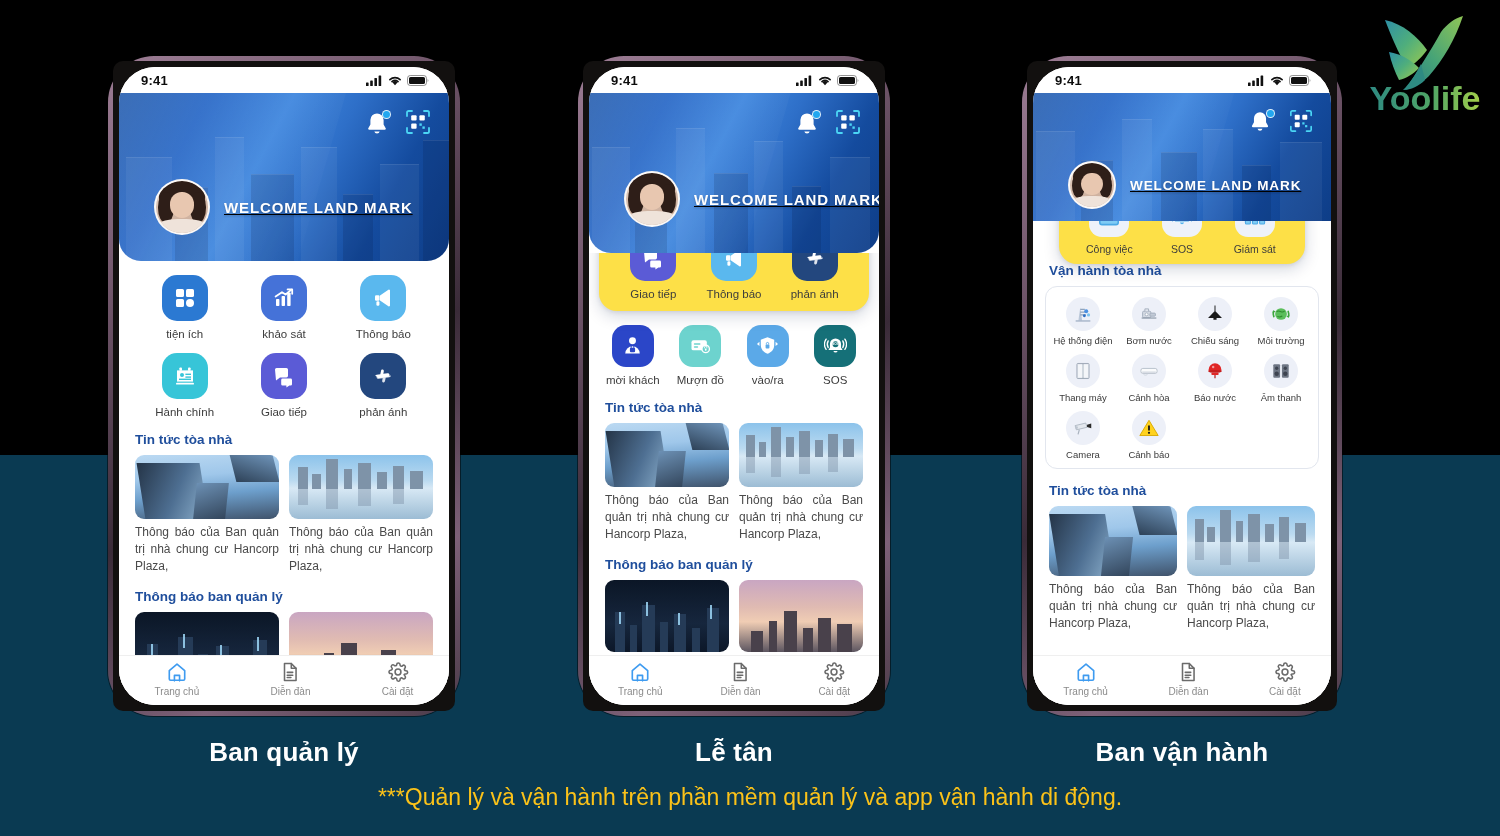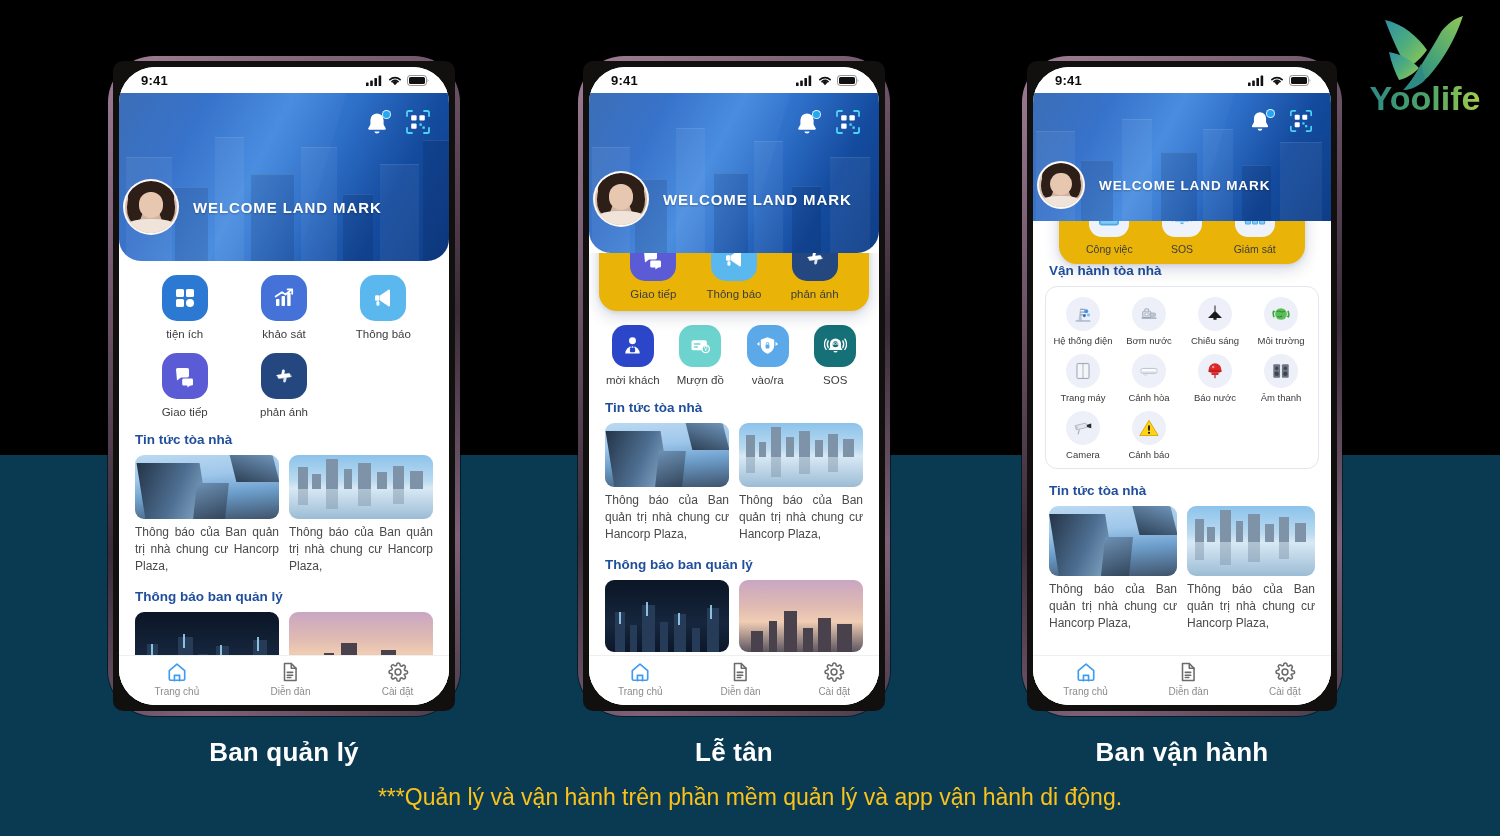--- a/index.html
+++ b/index.html
@@ -80,21 +80,21 @@
     position:absolute; left:-10%; top:-30%; width:70%; height:180%;
     background: linear-gradient(100deg, rgba(255,255,255,0.18), rgba(255,255,255,0));
     transform: skewX(-16deg);
   }
   .hdr-icons { position:absolute; right:18px; top:16px; display:flex; align-items:center; gap:16px; z-index:3;}
   .bell-wrap { position:relative; width:24px; height:26px; }
   .badge-dot {
     position:absolute; right:-2px; top:-1px; width:9px; height:9px; border-radius:50%;
     background:#22A7F0; border:1.5px solid rgba(255,255,255,0.85);
   }
-  .welcome-row { position:absolute; left:4px; bottom:26px; display:flex; align-items:center; gap:14px; z-index:3; }
+  .welcome-row { position:absolute; left:35px; bottom:26px; display:flex; align-items:center; gap:14px; z-index:3;text-decoration:underline; }
   .banner.b3 .welcome-row { bottom: 12px; }
   .avatar {
     width:56px; height:56px; border-radius:50%;
     border:2px solid rgba(255,255,255,0.9);
     overflow:hidden; position:relative; flex:0 0 auto;
     background: linear-gradient(165deg,#EADCD2 0%,#D7BEAE 40%,#C7A692 100%);
   }
   .banner.b3 .avatar { width:48px; height:48px; }
   .av-hair { position:absolute; left:3px; top:0px; right:3px; height:60%; border-radius:50% 50% 45% 45%; background:#2E1E18; }
   .av-face { position:absolute; left:26%; top:22%; width:48%; height:50%; border-radius:50% 50% 52% 52%; background:#E8C7B0; }
@@ -117,21 +117,21 @@
   .app-ic {
     width:46px; height:46px; border-radius:15px;
     display:flex; align-items:center; justify-content:center;
   }
   .grid4 .app-ic { width:42px; height:42px; border-radius:14px; }
   .app-lb { font-size:11.5px; color:#3c3c3c; text-align:center; line-height:1.1; }
   .app-ic svg { display:block; }
 
   
   .float-card {
-    background:#eab308; border-radius:18px;
+    background:#fde047; border-radius:18px;
     box-shadow: 0 5px 16px rgba(10,30,70,0.18), 0 1px 4px rgba(10,30,70,0.10);
     margin: 0 10px;
     padding: 12px 4px 10px;
     position: relative; z-index: 4;
   }
   .float-card .grid3 { padding: 0 10px; }
   .p3card { position:absolute; left:16px; right:16px; top:-34px; padding:10px 4px 8px; }
   .p3card .app-ic { width:40px; height:40px; border-radius:13px; background:#EEF2FA; }
   .p3card .app-lb { font-size:10.5px; }
 
@@ -344,20 +344,35 @@
             <span class="app-ic" style="background:#5AB8EE">
               <svg width="24" height="24" viewBox="0 0 24 24" fill="#fff">
                     <path d="M19 4.6v14.8a1 1 0 0 1-1.6.8L9 14.4V9.6l8.4-5.8a1 1 0 0 1 1.6.8Z"></path>
                     <rect x="4" y="9.2" width="4.6" height="5.6" rx="1.2"></rect>
                     <rect x="5.4" y="15.2" width="3" height="4.6" rx="1.2"></rect>
                   </svg>
             </span>
             <span class="app-lb">Thông báo</span>
           </div>
           <div class="app">
+            <span class="app-ic" style="background:#37C5D8">
+              <svg width="24" height="24" viewBox="0 0 24 24" fill="#fff">
+                    <path d="M4 6.4h16v11.2H4Z"></path>
+                    <rect x="3" y="18.8" width="18" height="1.8" rx="0.9"></rect>
+                    <rect x="6.4" y="3.4" width="2.6" height="3.4" rx="0.9"></rect>
+                    <rect x="15" y="3.4" width="2.6" height="3.4" rx="0.9"></rect>
+                    <circle cx="9" cy="11" r="2" fill="#37C5D8"></circle>
+                    <rect x="12.4" y="9.6" width="5.6" height="1.4" fill="#37C5D8"></rect>
+                    <rect x="12.4" y="12.4" width="5.6" height="1.4" fill="#37C5D8"></rect>
+                    <rect x="6" y="14.6" width="12" height="1.4" fill="#37C5D8"></rect>
+                  </svg>
+            </span>
+            <span class="app-lb">Hành chính</span>
+          </div>
+          <div class="app">
             <span class="app-ic" style="background:#5B5BD6">
               <svg width="24" height="24" viewBox="0 0 24 24" fill="#fff">
                     <path d="M3 5.6A1.6 1.6 0 0 1 4.6 4h9.8A1.6 1.6 0 0 1 16 5.6v6.2a1.6 1.6 0 0 1-1.6 1.6H8l-4 3.2Z"></path>
                     <path d="M10.6 14.6h8A1.4 1.4 0 0 1 20 16v4.2a1.4 1.4 0 0 1-1.4 1.4h-1.2l-3 2v-2h-3.8A1.4 1.4 0 0 1 9.2 20.2V16a1.4 1.4 0 0 1 1.4-1.4Z"></path>
                   </svg>
             </span>
             <span class="app-lb">Giao tiếp</span>
           </div>
           <div class="app">
             <span class="app-ic" style="background:#23477E">
@@ -891,21 +906,21 @@
             </div>
             <div class="op">
               <span class="op-ic">
                 <svg width="22" height="22" viewBox="0 0 24 24">
                       <rect x="5.4" y="3.8" width="13.2" height="16.4" rx="1" fill="#E7EBF1" stroke="#9AA5B4" stroke-width="1"></rect>
                       <path d="M12 4.2v15.8" stroke="#9AA5B4" stroke-width="1"></path>
                       <rect x="6.6" y="5.2" width="4.6" height="13.6" fill="#F4F6F9"></rect>
                       <rect x="12.8" y="5.2" width="4.6" height="13.6" fill="#F4F6F9"></rect>
                     </svg>
               </span>
-              <span class="op-lb">Trang máy</span>
+              <span class="op-lb">Thang máy</span>
             </div>
             <div class="op">
               <span class="op-ic">
                 <svg width="22" height="22" viewBox="0 0 24 24">
                       <rect x="3.2" y="9.2" width="17.6" height="5.4" rx="2" fill="#FAFBFC" stroke="#B6BEC9" stroke-width="1"></rect>
                       <path d="M4.6 13.2h14.8" stroke="#C9D0D9" stroke-width="1.1"></path>
                       <path d="M6 15.6c1.4 1.2 3 1.2 4.4 0" stroke="#CBD2DA" stroke-width="1" fill="none"></path>
                     </svg>
               </span>
               <span class="op-lb">Cảnh hòa</span>

